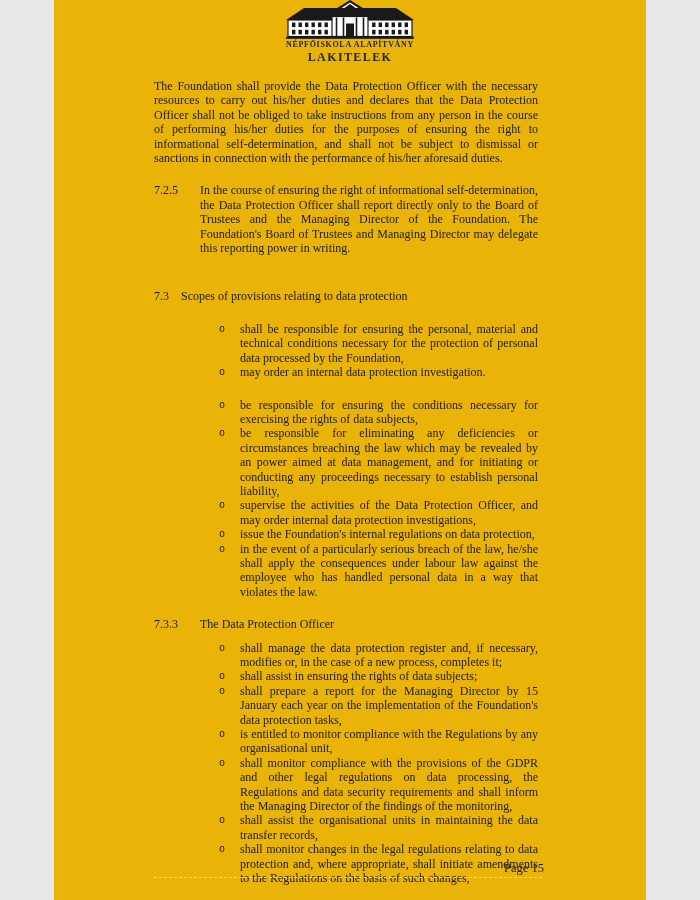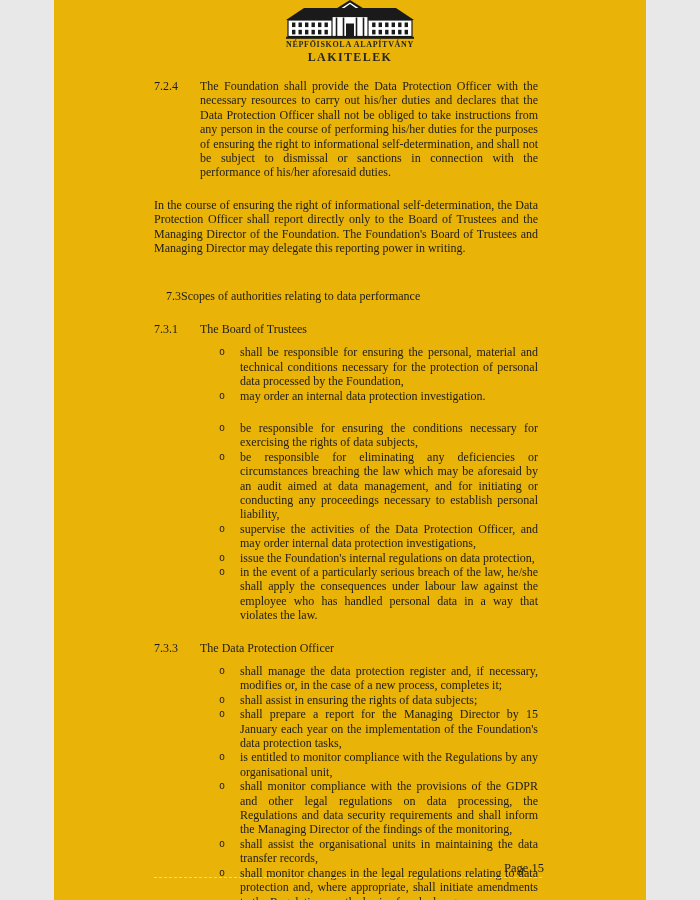--- a/index.html
+++ b/index.html
@@ -24,21 +24,21 @@
     font-size:12px; letter-spacing:1.4px; margin-top:2px;
     color:#262626; font-weight:bold;
   }
   
   .content { padding:0 108px 0 100px; font-size:12px; line-height:14.4px; }
   .sec { margin-top:18px; }
   .sec.level-2 { margin-top:34px; }
   .sec:first-child { margin-top:16px; }
   .sec-row { display:flex; }
   .sec-num { flex:0 0 46px; }
-  .sec.level-2 .sec-num { flex:0 0 27px;text-align:right; }
+  .sec.level-2 .sec-num { flex:0 0 27px; }
   .sec-text { flex:1; text-align:justify; }
   .bullets { list-style:none; margin:9px 0 0 0; padding:0 0 0 65px; }
   .bullets li { display:flex; }
   .marker {
     flex:0 0 21px;
     font-family:"DejaVu Sans Mono","Liberation Mono",monospace;
     font-size:10px; line-height:14.4px;
   }
   .bullet-text { flex:1; text-align:justify; }
   
@@ -111,60 +111,56 @@
         <rect x="2" y="36.8" width="128" height="2"></rect>
       </g>
     </svg>
     <div class="logo-line1">NÉPFŐISKOLA ALAPÍTVÁNY</div>
     <div class="logo-line2">LAKITELEK</div>
   </header>
 
   <main class="content" id="sections">
       <section class="sec level-3">
         <div class="sec-row">
-          <span class="sec-num">7.2.4</span>
           <div class="sec-text">The Foundation shall provide the Data Protection Officer with the necessary resources to carry out his/her duties and declares that the Data Protection Officer shall not be obliged to take instructions from any person in the course of performing his/her duties for the purposes of ensuring the right to informational self-determination, and shall not be subject to dismissal or sanctions in connection with the performance of his/her aforesaid duties.</div>
         </div>
       </section>
       <section class="sec level-3">
         <div class="sec-row">
+          <span class="sec-num">7.2.5</span>
           <div class="sec-text">In the course of ensuring the right of informational self-determination, the Data Protection Officer shall report directly only to the Board of Trustees and the Managing Director of the Foundation. The Foundation's Board of Trustees and Managing Director may delegate this reporting power in writing.</div>
         </div>
       </section>
       <section class="sec level-2">
         <div class="sec-row">
           <span class="sec-num">7.3</span>
-          <div class="sec-text">Scopes of authorities relating to data performance</div>
-        </div>
-      </section>
-      <section class="sec level-3">
-        <div class="sec-row">
-          <span class="sec-num">7.3.1</span>
-          <div class="sec-text">The Board of Trustees</div>
-        </div>
+          <div class="sec-text">Scopes of provisions relating to data protection</div>
+        </div>
+      </section>
+      <section class="sec level-3">
         <ul class="bullets">
           <li>
             <span class="marker">o</span>
             <span class="bullet-text">shall be responsible for ensuring the personal, material and technical conditions necessary for the protection of personal data processed by the Foundation,</span>
           </li>
           <li>
             <span class="marker">o</span>
             <span class="bullet-text">may order an internal data protection investigation.</span>
           </li>
         </ul>
       </section>
       <section class="sec level-3">
         <ul class="bullets">
           <li>
             <span class="marker">o</span>
             <span class="bullet-text">be responsible for ensuring the conditions necessary for exercising the rights of data subjects,</span>
           </li>
           <li>
             <span class="marker">o</span>
-            <span class="bullet-text">be responsible for eliminating any deficiencies or circumstances breaching the law which may be aforesaid by an audit aimed at data management, and for initiating or conducting any proceedings necessary to establish personal liability,</span>
+            <span class="bullet-text">be responsible for eliminating any deficiencies or circumstances breaching the law which may be revealed by an power aimed at data management, and for initiating or conducting any proceedings necessary to establish personal liability,</span>
           </li>
           <li>
             <span class="marker">o</span>
             <span class="bullet-text">supervise the activities of the Data Protection Officer, and may order internal data protection investigations,</span>
           </li>
           <li>
             <span class="marker">o</span>
             <span class="bullet-text">issue the Foundation's internal regulations on data protection,</span>
           </li>
           <li>

